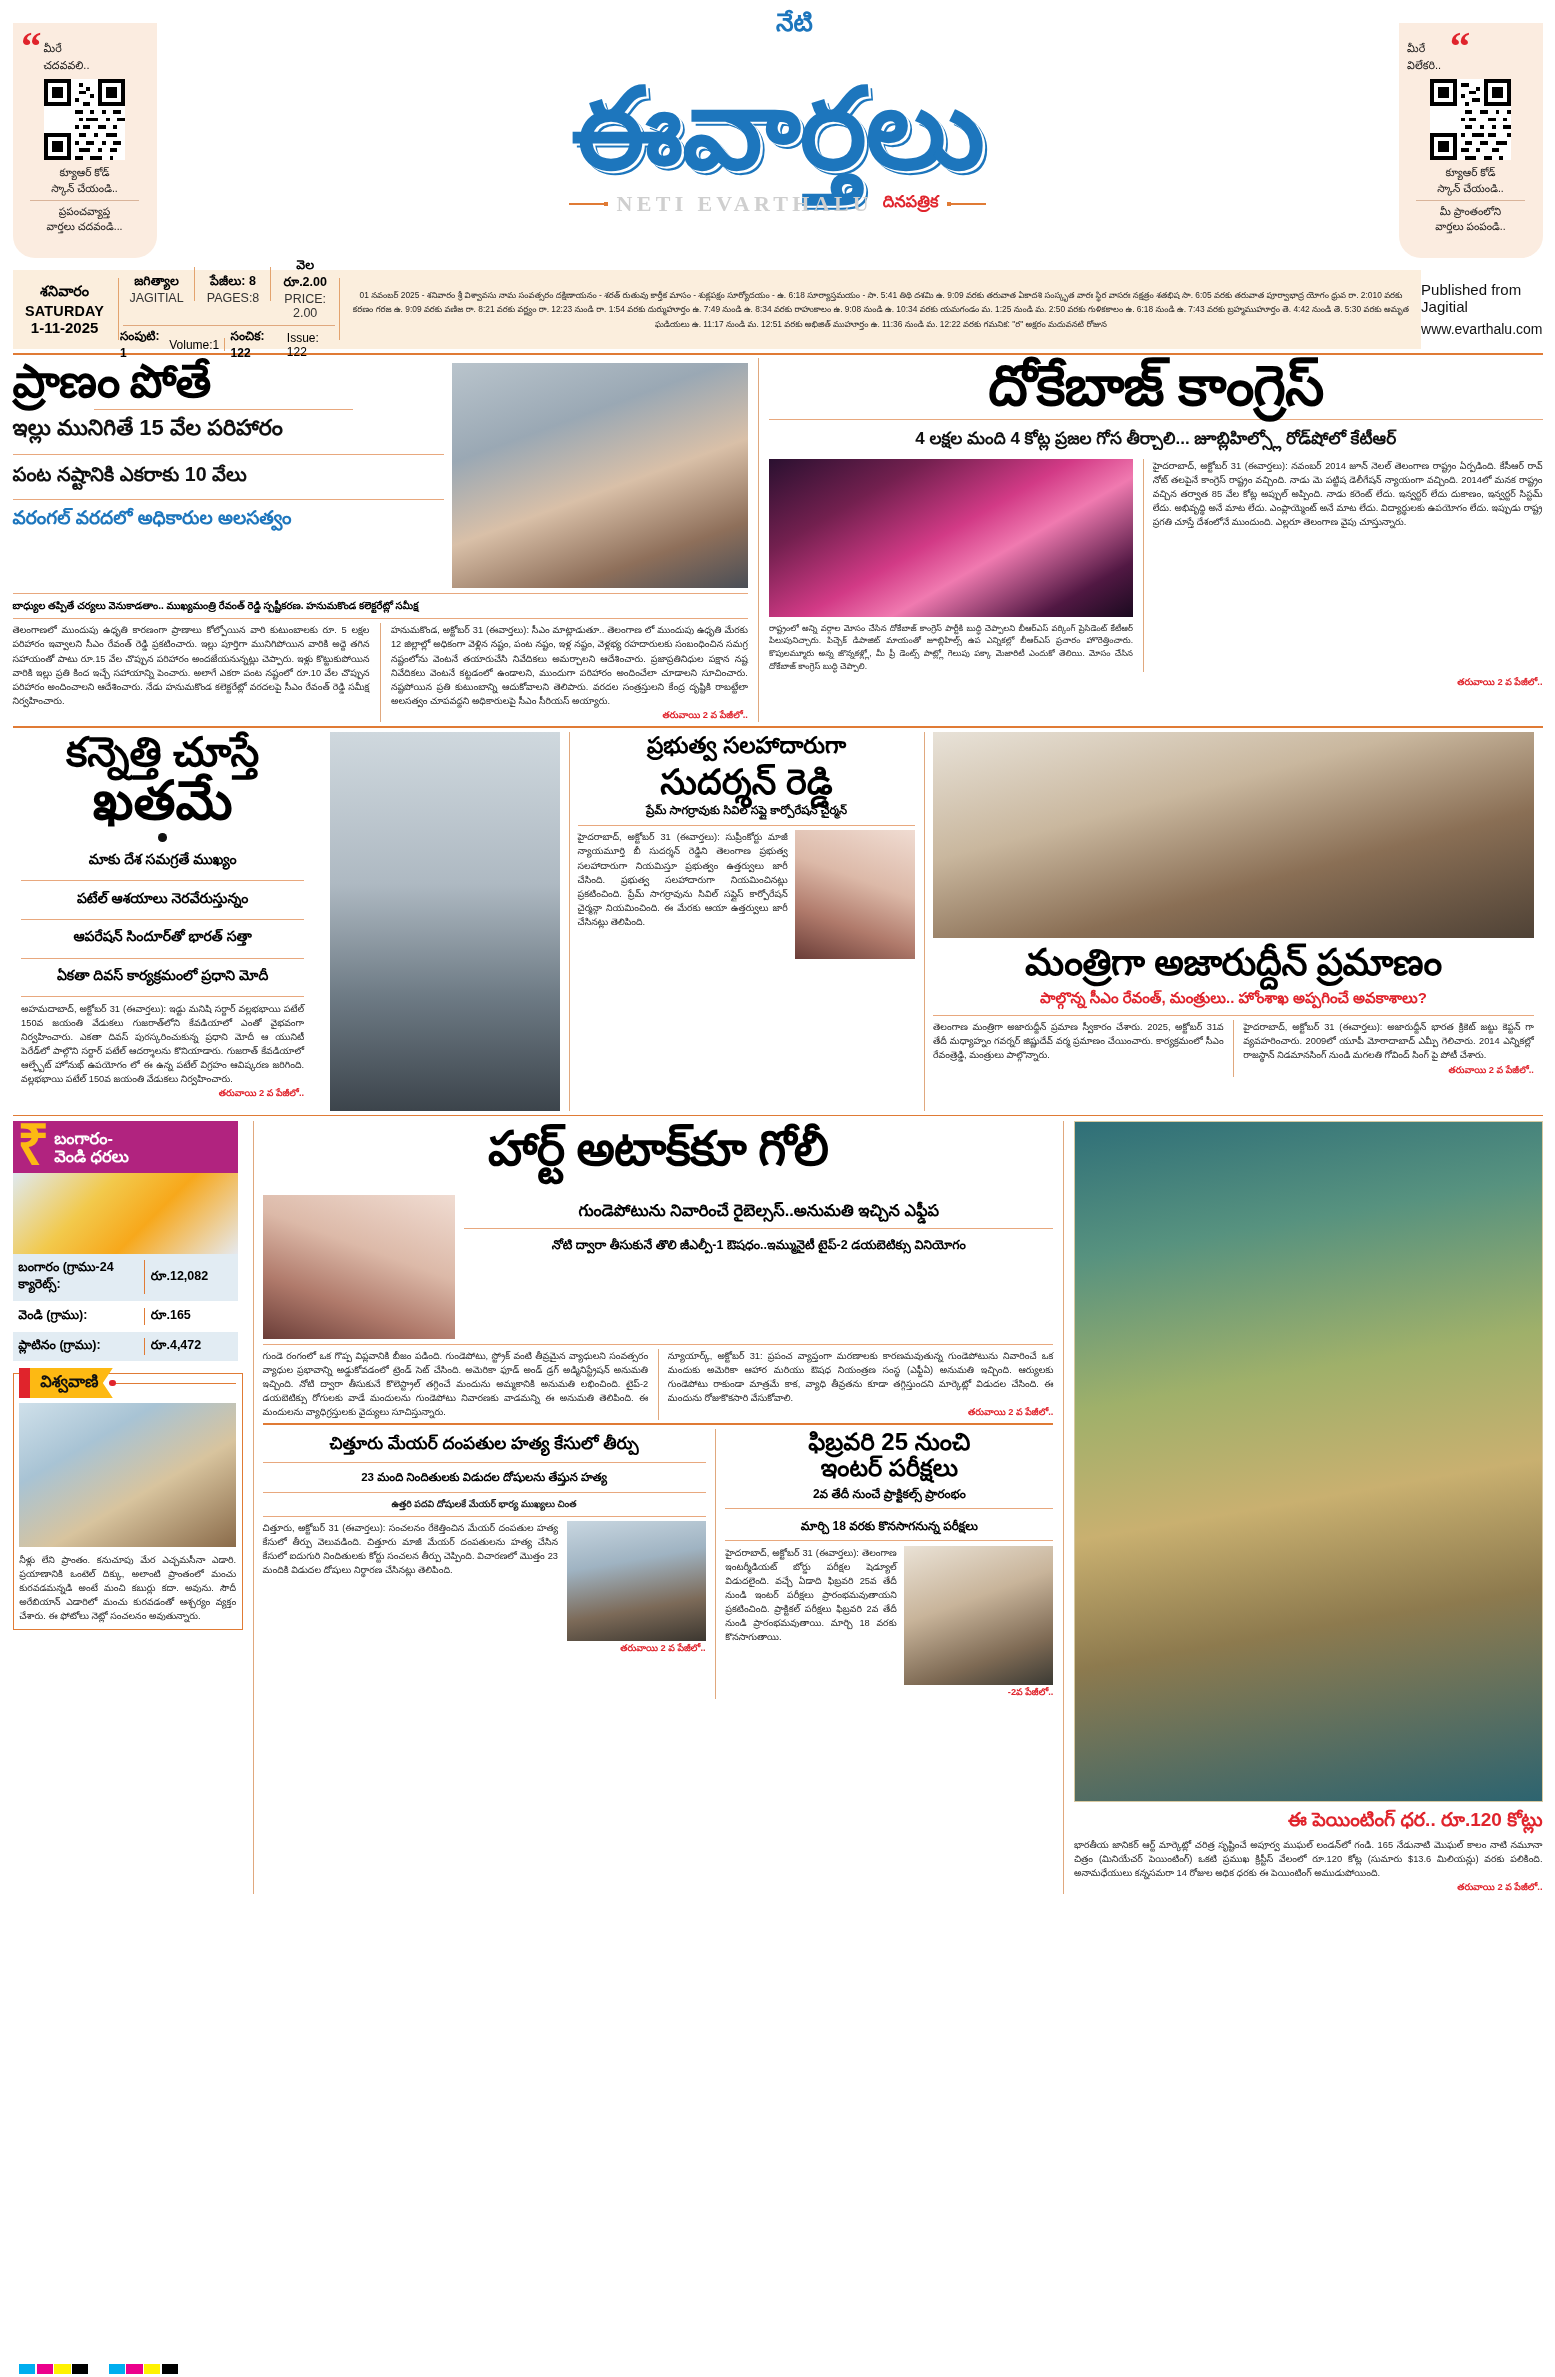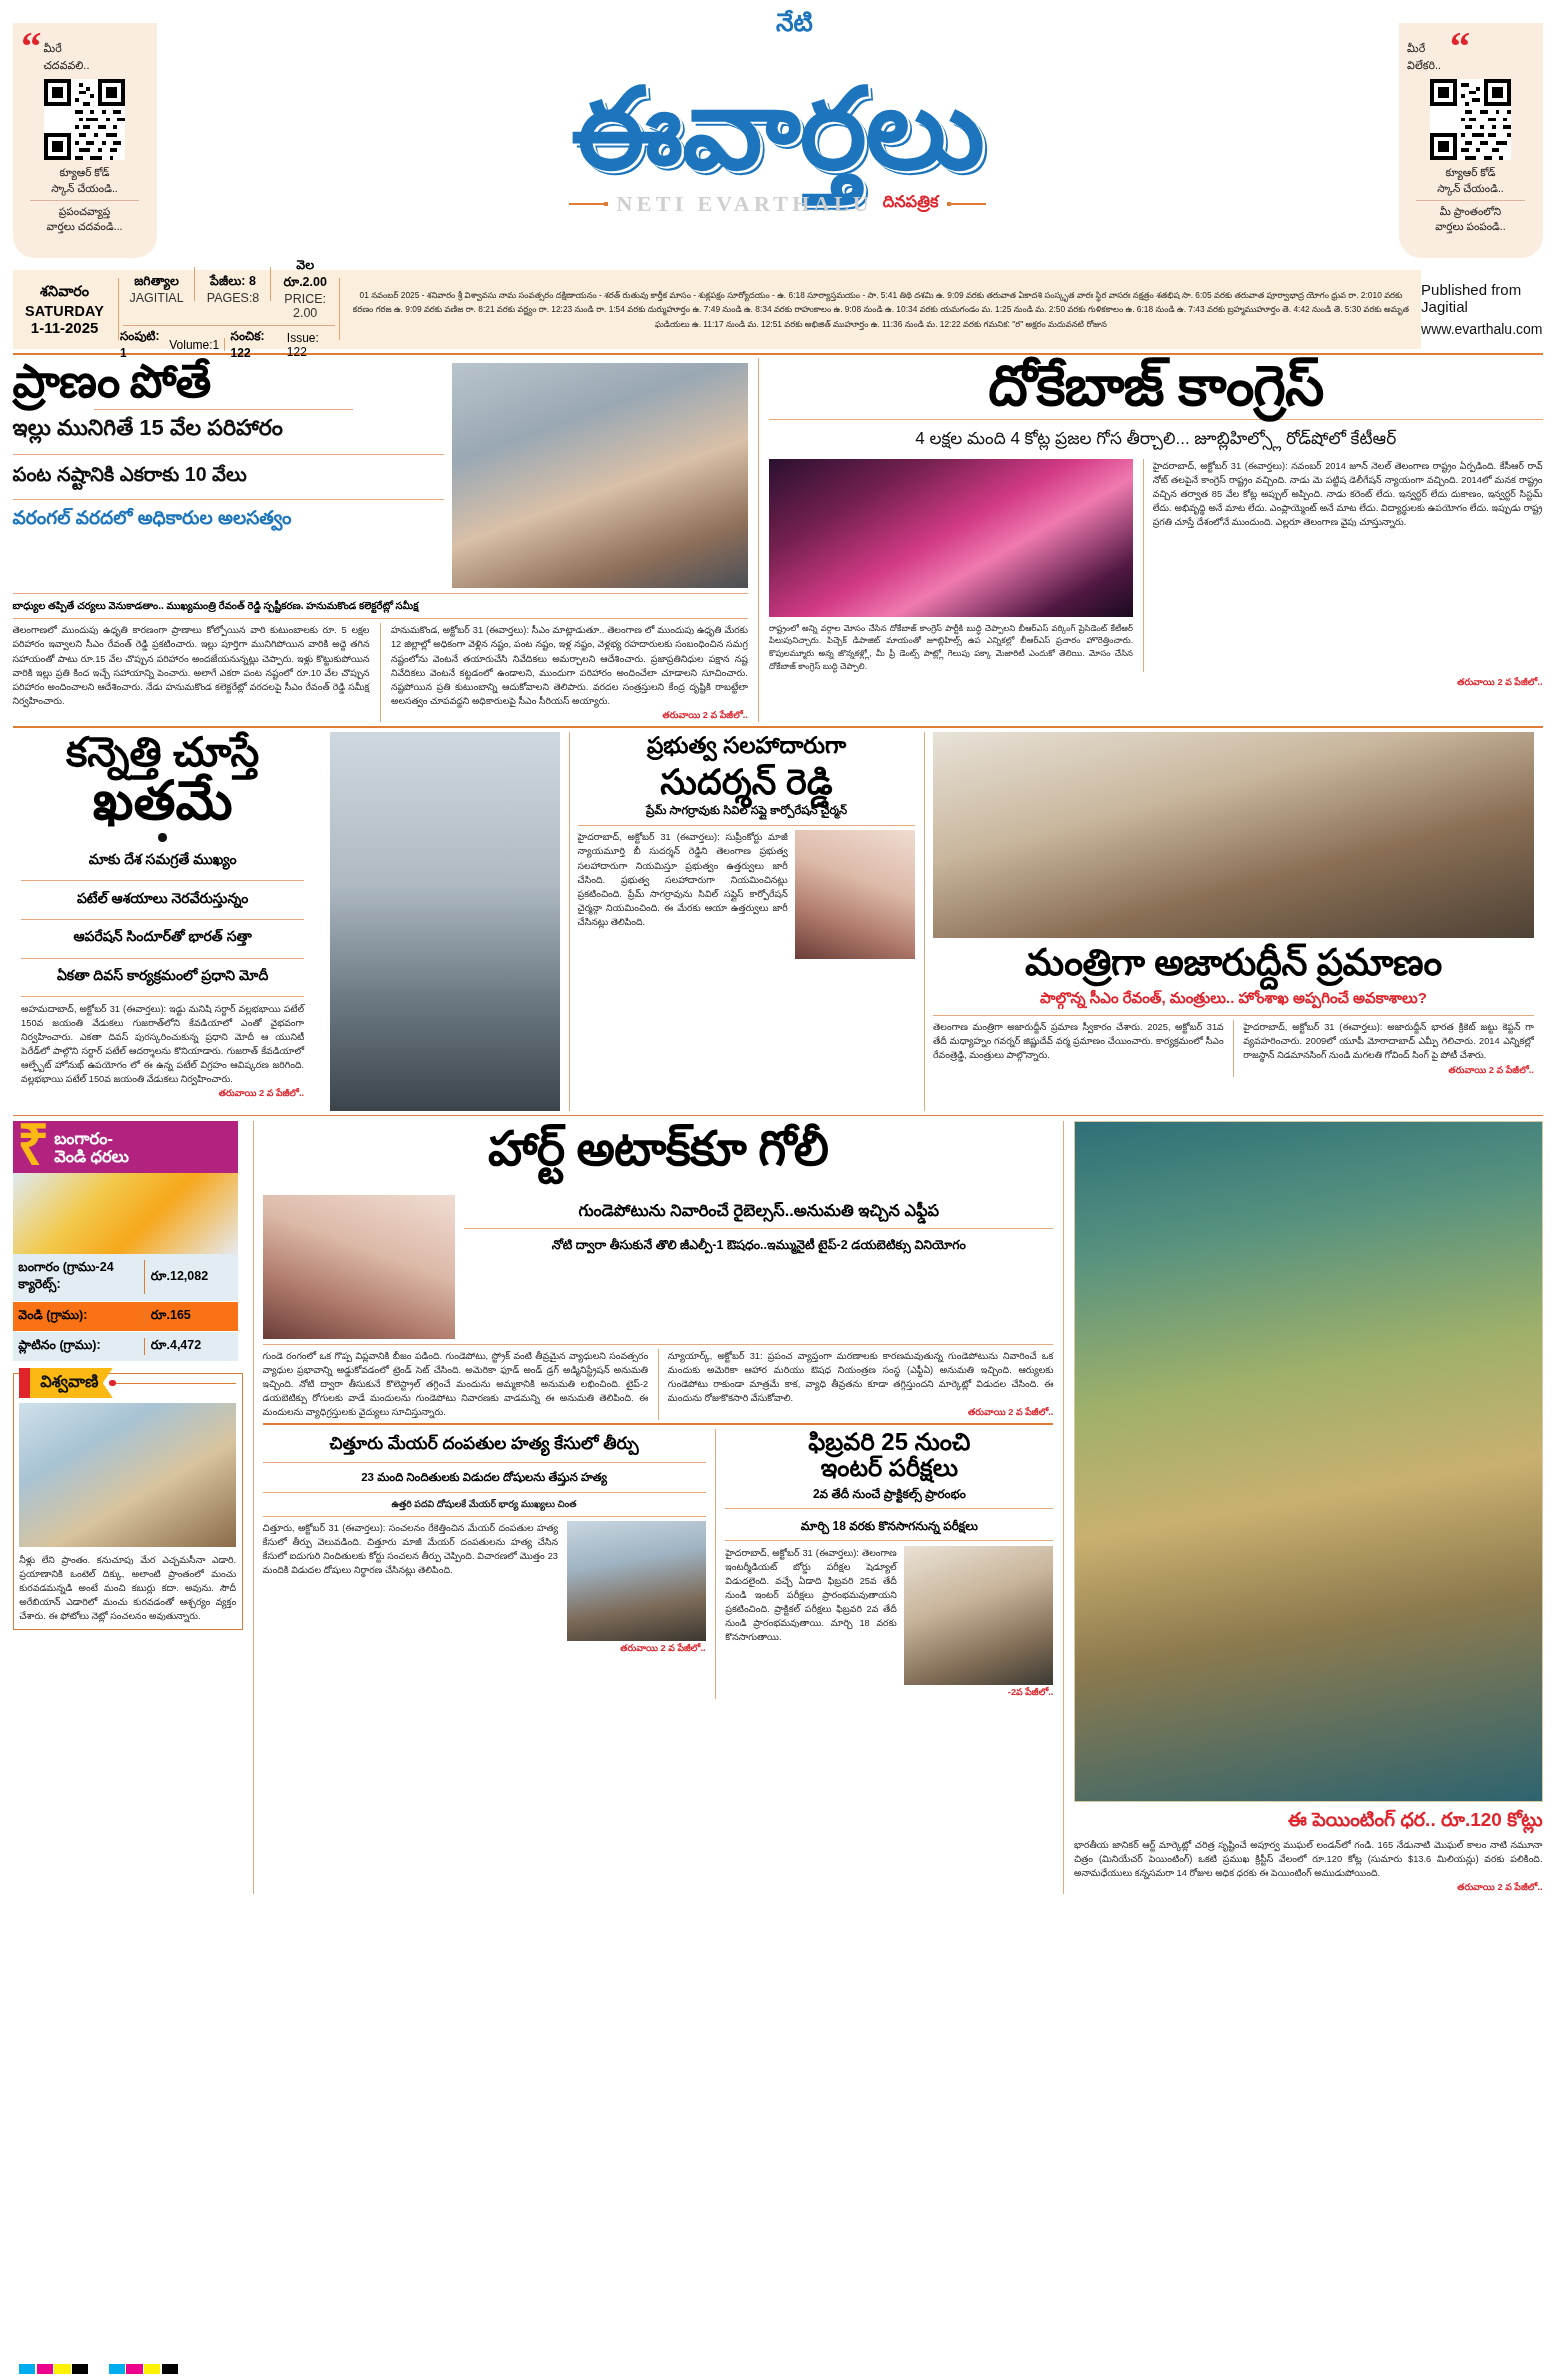--- a/index.html
+++ b/index.html
@@ -91,21 +91,21 @@
   .rupee-big { position:relative; font-size: 72px; font-weight:bold; line-height:1;}
   .rupee-sym { color:#cfcfcf; font-size: 68px; font-weight:bold; }
   .num-red { color:#e0242c; font-size: 79px; font-weight:bold; }
   .lakh-red { color:#e0242c; font-size: 61px; font-weight:bold; }
   .sub-line { font-size: 22px; font-weight:bold; color:#111; padding: 3.8px 0; }
   .sub-line.small { font-size: 19.6px; }
   .blue-line { font-size: 18.7px; font-weight:bold; color:#1d76bd; padding-top: 2.9px;}
 
   .big-head-2 { font-size: 56px; font-weight:bold; letter-spacing:-1px; line-height:1; text-align:center;}
   .red-sub-2 { font-size: 19px; font-weight:bold; color:#e0242c; text-align:center; padding-top: 6.7px;}
-  .blk-sub-2 { font-size: 17px; font-weight:normal; color:#111; text-align:center; padding-top: 4.8px;}
+  .blk-sub-2 { font-size: 17px; font-weight:bold; color:#111; text-align:center; padding-top: 4.8px;}
 
   
   .mid-section { display:flex; margin-top: 3.8px; }
   .m-col { padding: 0 8.6px; }
 
   .h-khatame { font-size: 41px; font-weight:bold; line-height:1.0; text-align:center;}
   .bullet-dot { width: 8.6px; height:8.6px; background:#111; border-radius:50%; margin: 6.7px auto 4.8px auto;}
   .bl-line { font-size: 14px; font-weight:bold; text-align:center; padding: 4.3px 0; }
 
   .h-sudarshan-1 { font-size: 23px; font-weight:bold; text-align:center; }
@@ -118,21 +118,21 @@
   
   .bot-section { display:flex; margin-top: 4.8px; }
 
   .gold-box { width: 225px; }
   .gold-hdr { background:#b1237f; display:flex; align-items:center; height: 52px; padding-left: 4.8px;}
   .gold-rupee { color:#fdb913; font-size: 56px; font-weight:bold; line-height:.85; font-family:"Liberation Serif",serif; margin-right: 4.8px; margin-top:-2.9px;}
   .gold-hdr-txt { color:#fff; font-size: 16.3px; font-weight:bold; line-height:1.12;}
   .gold-img { height: 81px; background: linear-gradient(135deg,#dfe9f0 0%,#f2c94c 35%,#f7a81b 60%,#e6e9ee 100%); position:relative;}
   .gold-rows { background:#e2ecf3; }
   .grow { display:flex; align-items:center; font-size: 12.5px; font-weight:bold; padding: 6.2px 5.8px; border-bottom:0.5px solid #fff;}
-  .grow.alt { background:#f97316; }
+  .grow.alt { background:#ffffff; }
   .grow .lbl{ flex:1; }
   .grow .sepv{ width:0.5px; background:#e07b35; align-self:stretch; margin:0 6.7px;}
   .grow .val{ width: 81px; }
 
   .vv-box { border:0.5px solid #e07b35; margin-top: 10.5px; padding: 6.7px 5.8px 5.8px 5.8px; position:relative;}
   .vv-banner { display:flex; align-items:center; margin-top:-12.5px; margin-bottom:4.8px;}
   .vv-redbar{ width: 10.5px; height: 30px; background:#e0242c; }
   .vv-flag { background:#fdb913; height: 30px; display:flex; align-items:center; padding: 0 14.4px 0 10.5px;
              clip-path: polygon(0 0, 100% 0, 88% 50%, 100% 100%, 0 100%); }
   .vv-flag span{ font-size: 16.3px; font-weight:bold; color:#111; }

